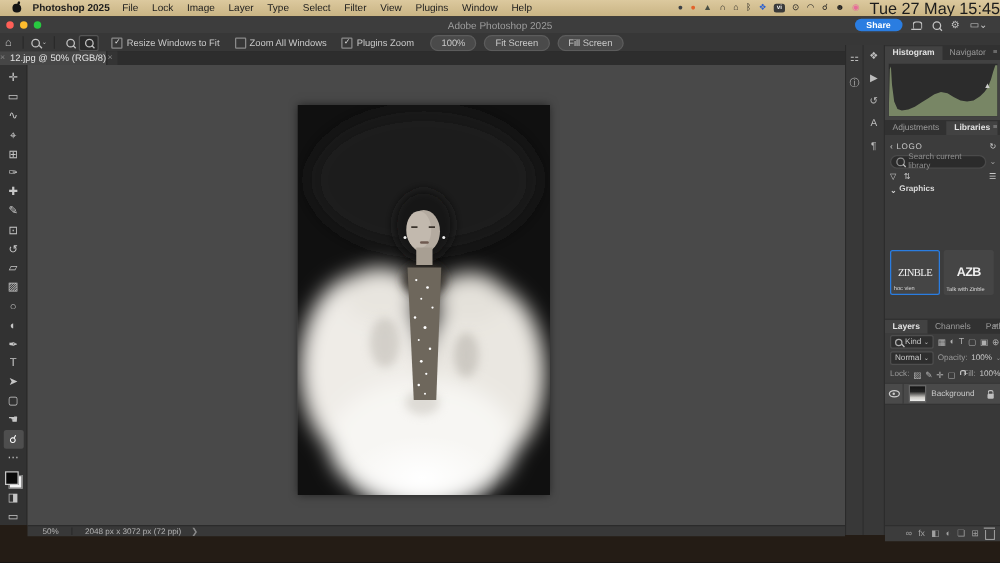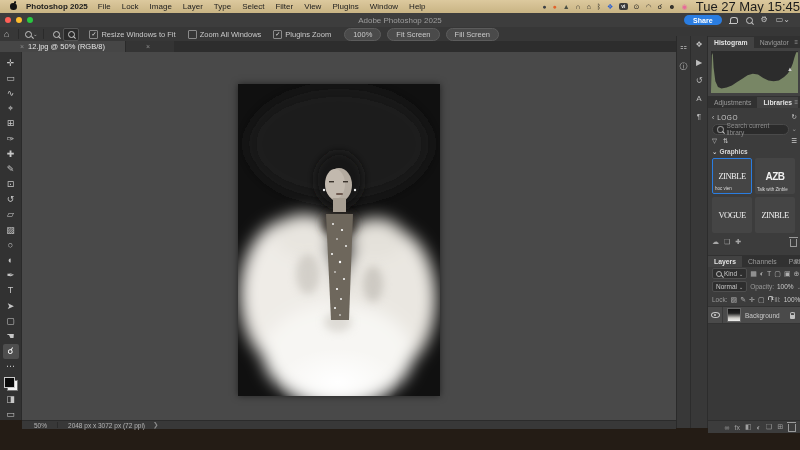--- a/index.html
+++ b/index.html
@@ -45,21 +45,21 @@
   .ob-magbox{display:flex;align-items:center;justify-content:center;width:14px;height:11px;border-radius:2px;}
   .ob-magbox.active{background:#2a2a2a;border:1px solid #555;}
   .cb{display:flex;align-items:center;margin:0 6px;white-space:nowrap;}
   .cb .box{width:7px;height:7px;border:1px solid #8a8a8a;border-radius:1px;margin-right:3px;
     font-size:6px;line-height:7px;text-align:center;color:#e8e8e8;}
   .cb .box.on::before{content:"✓";}
   .ob-btn{background:#4a4a4a;border:1px solid #5c5c5c;border-radius:7px;
     padding:1px 8px;margin:0 3px;white-space:nowrap;}
   
   #tabbar{left:0;top:41px;width:676px;height:11px;background:#2d2d2d;display:flex;align-items:flex-end;}
-  .doctab{display:flex;align-items:center;height:11px;padding:0 20px;font-size:7.5px;white-space:nowrap;}
+  .doctab{display:flex;align-items:center;height:11px;padding:0 0;font-size:7.5px;white-space:nowrap;}
   .doctab.active{background:#464646;color:#e4e4e4;}
   .doctab.inactive{background:#343434;color:#979797;border-left:1px solid #2a2a2a;}
   .doctab .x{margin-right:4px;color:#8a8a8a;font-size:7px;}
   
   #toolbar{left:0;top:52px;width:22px;height:368px;background:#323232;
     border-right:1px solid #2a2a2a;display:flex;flex-direction:column;align-items:center;padding-top:3px;box-sizing:border-box;}
   .tool{width:16px;height:15.2px;display:flex;align-items:center;justify-content:center;
     color:#c6c6c6;font-size:9px;border-radius:2px;flex:none;}
   .tool.selected{background:#4e4e4e;color:#fff;}
   #swatches{position:relative;width:14px;height:14px;margin-top:3px;flex:none;}
@@ -89,21 +89,21 @@
   #histo-wrap{background:#424242;padding:3px;height:42px;}
   #histo{width:100%;height:100%;background:#2c2c2c;display:block;}
   #histo-warn{position:absolute;right:8px;top:18px;color:#cfcfcf;font-size:6px;}
   
   #lib-body{background:#3c3c3c;height:147px;padding:3px 4px;box-sizing:border-box;color:#c9c9c9;font-size:6.5px;}
   .lib-row{display:flex;align-items:center;height:12px;}
   #lib-search{background:#2b2b2b;border:1px solid #4a4a4a;border-radius:6px;height:9px;
     display:flex;align-items:center;flex:1;padding:0 4px;color:#8d8d8d;gap:3px;}
   .tiles{display:flex;flex-wrap:wrap;gap:3px;margin-top:2px;}
   .tile{width:40px;height:36px;background:#454545;border-radius:2px;position:relative;
-    display:flex;align-items:center;justify-content:center;color:#efefef;box-sizing:border-box;}
+    display:flex;align-items:center;justify-content:center;color:#efefef;box-sizing:border-box;margin-top:42px;}
   .tile.selected{border:1px solid #2a7de1;}
   .tile .t-title{font-size:8.5px;letter-spacing:-0.5px;}
   .tile.serif .t-title{font-family:"Liberation Serif","DejaVu Serif",serif;}
   .tile.bold .t-title{font-weight:bold;font-size:10px;}
   .tile .t-cap{position:absolute;left:2px;bottom:2px;font-size:4.5px;color:#d8d8d8;}
   .tile .t-cap:empty{display:none;}
   #lib-foot{display:flex;align-items:center;height:12px;margin-top:3px;color:#a8a8a8;font-size:7px;gap:5px;}
   
   #layers-body{background:#3c3c3c;height:160px;color:#c9c9c9;font-size:6.5px;position:relative;}
   .lay-row{display:flex;align-items:center;height:13px;padding:0 4px;gap:3px;}

